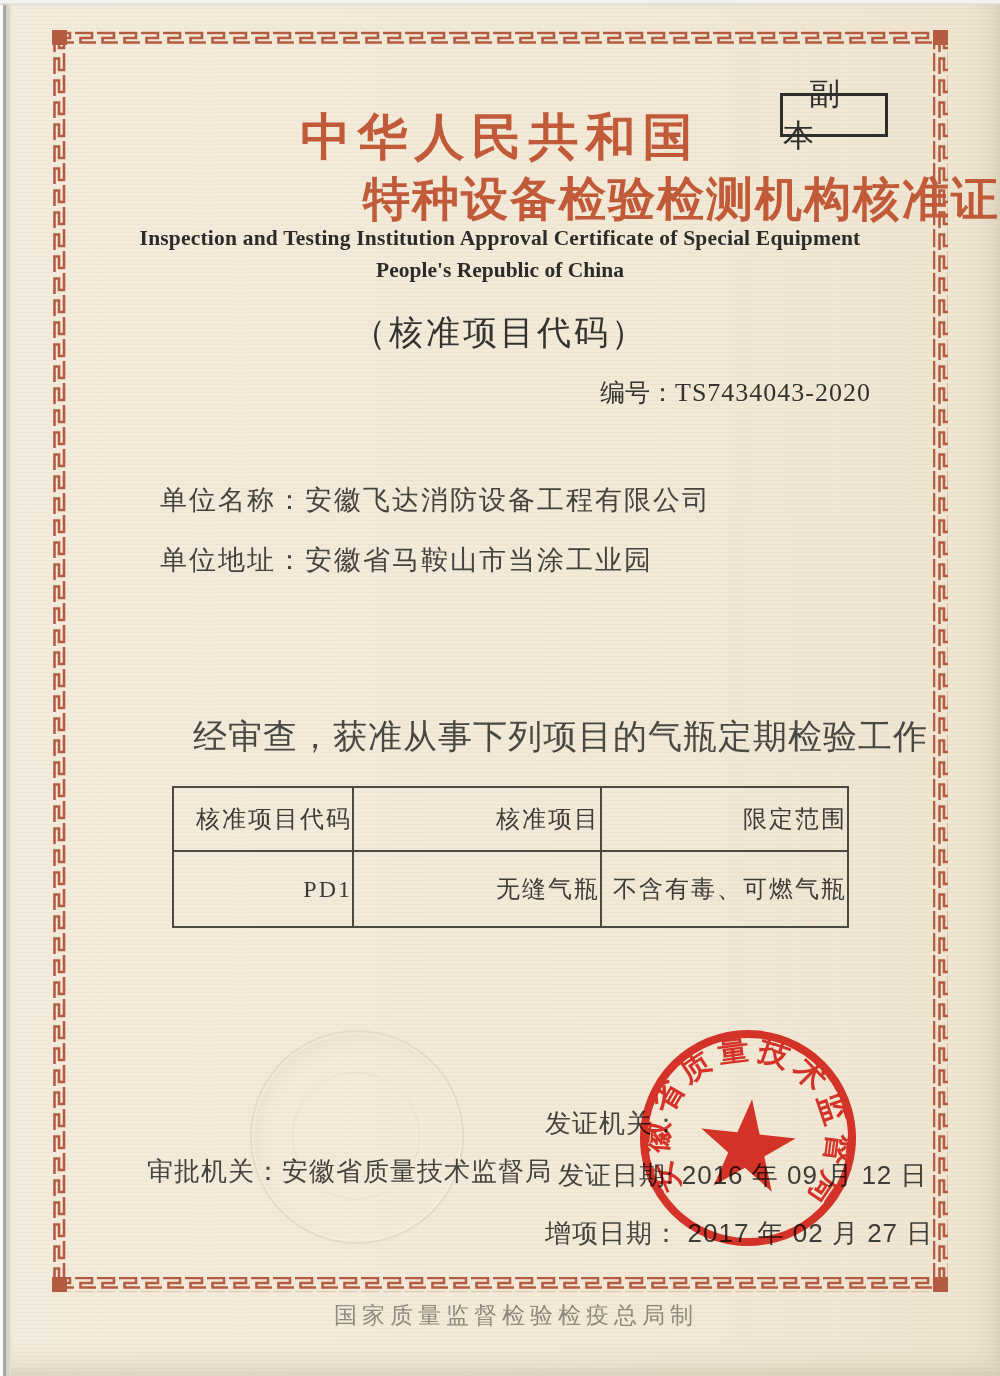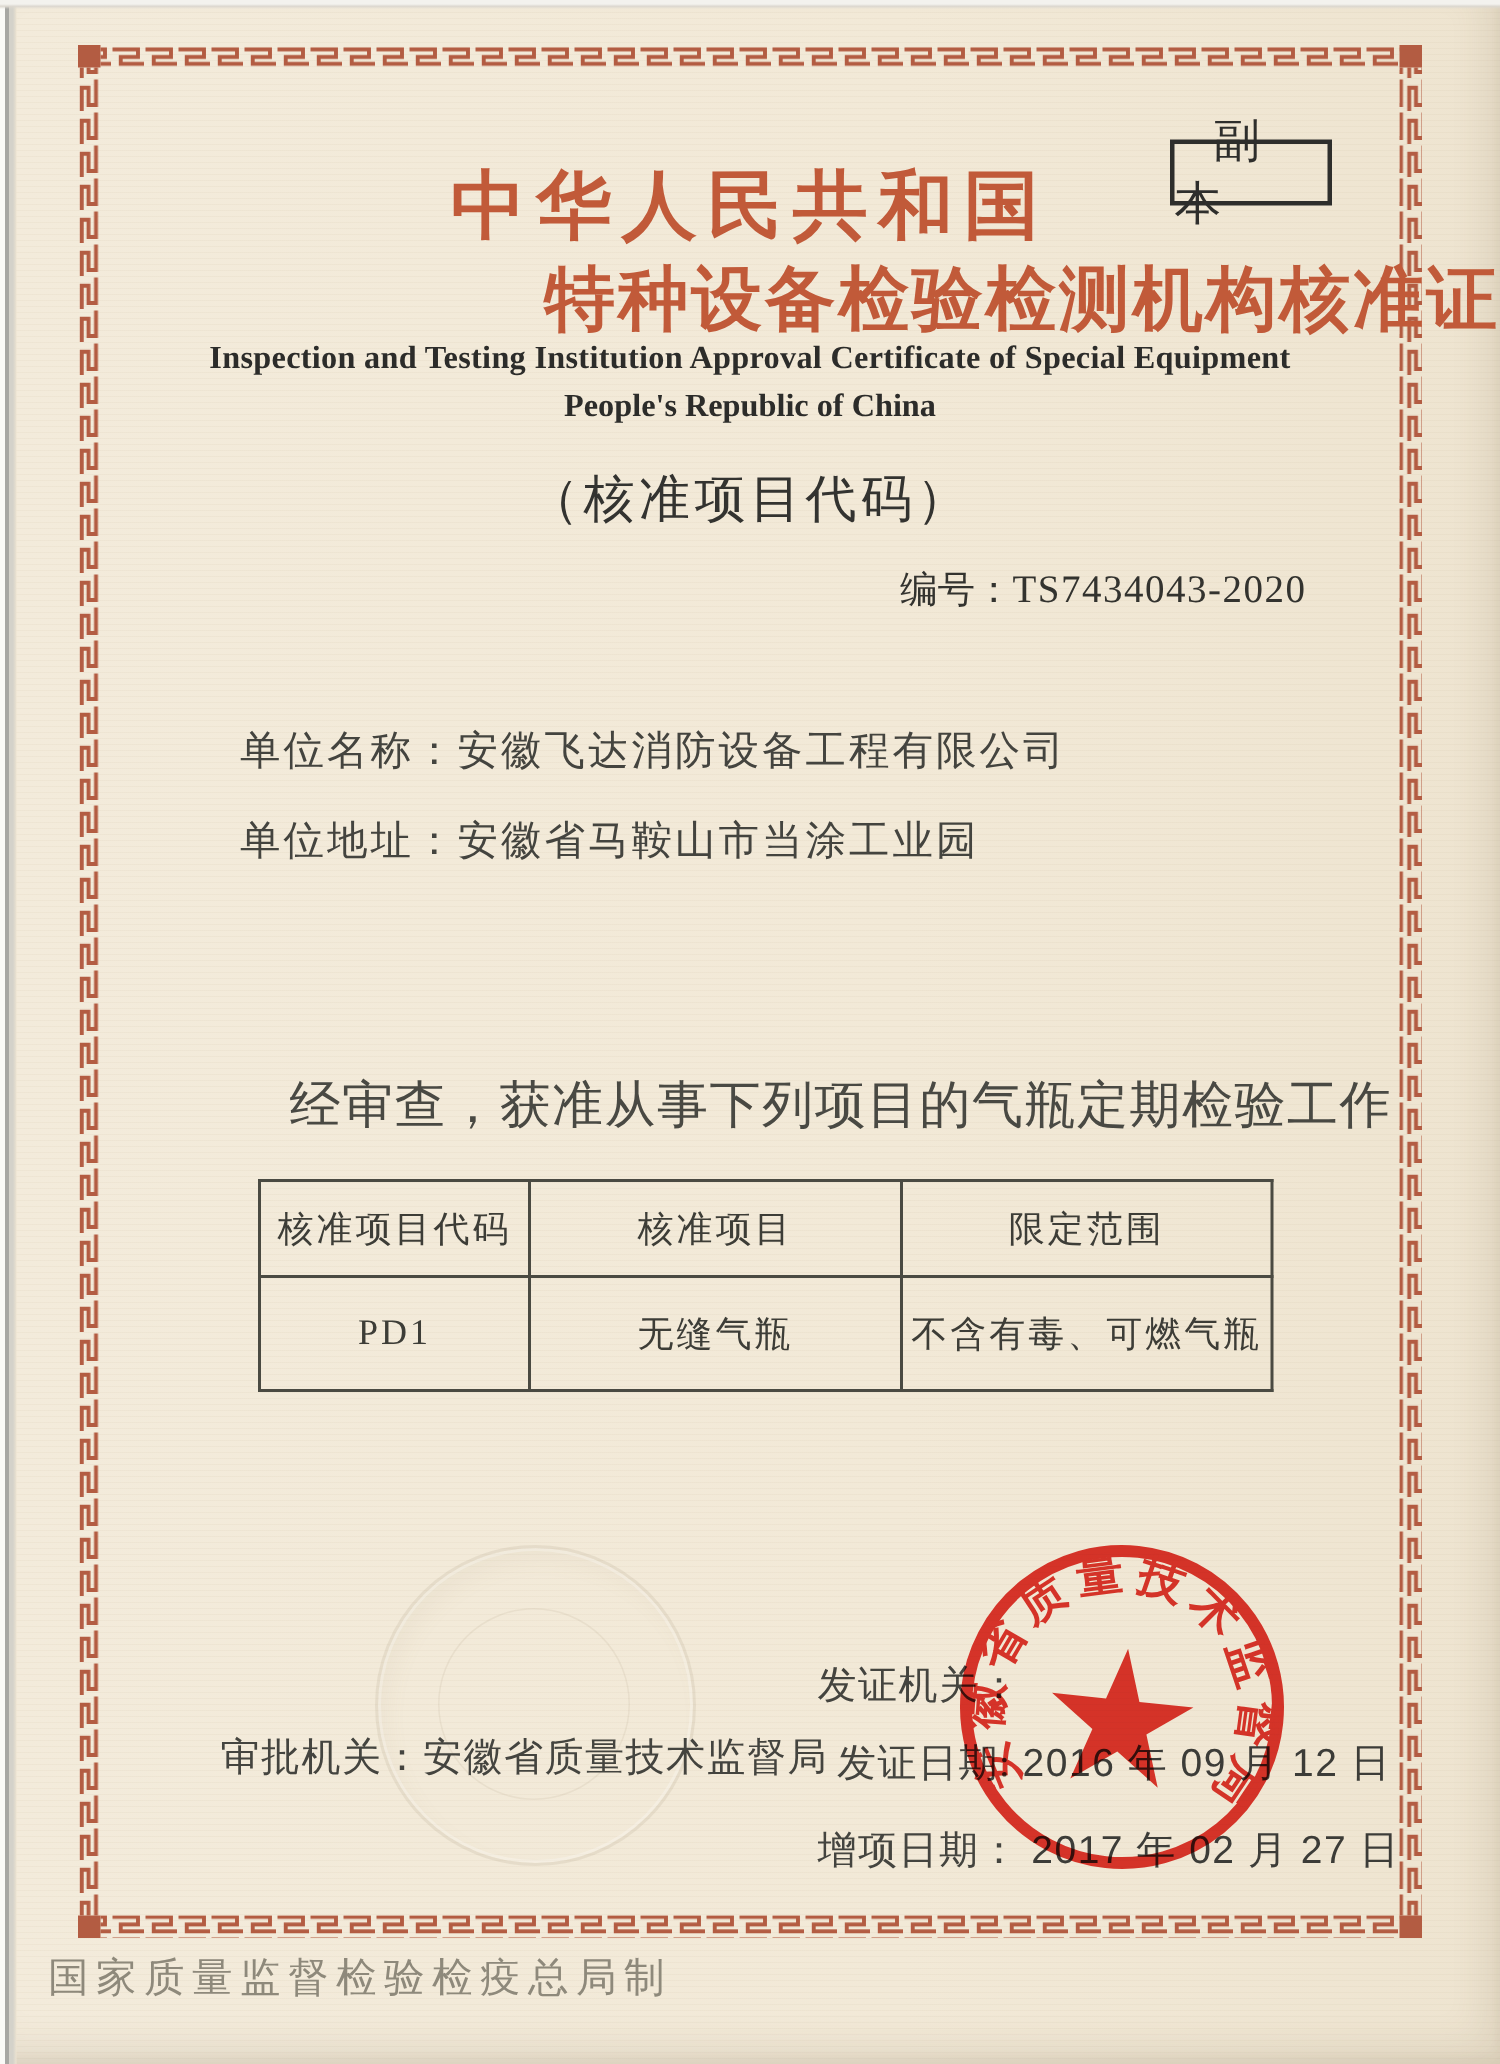--- a/index.html
+++ b/index.html
@@ -42,35 +42,35 @@
   .cert-no .num{font-size:26px;letter-spacing:1px;}
   .info-line{left:160px;color:#44443f;font-size:27px;letter-spacing:2px;}
   .info-name{top:482px;}
   .info-addr{top:542px;}
   .statement{left:193px;top:714px;color:#494943;font-size:34px;letter-spacing:1px;}
   table.approval{
     position:absolute;left:172px;top:786px;border-collapse:collapse;
     color:#3d3d37;font-size:24px;table-layout:fixed;
   }
   table.approval td,table.approval th{
-    border:2px solid #4a4a42;text-align:center;vertical-align:middle;
+    border:2px solid #4a4a42;text-align:right;vertical-align:middle;
     font-weight:normal;letter-spacing:2px;padding:0;
   }
   table.approval th{height:62px;}
   table.approval td{height:74px;}
   .c1{width:178px;}.c2{width:246px;}.c3{width:245px;}
   .fld{color:#44443f;font-size:26px;letter-spacing:1px;white-space:nowrap;}
   .fld .val-digits{font-family:"Liberation Sans",sans-serif;font-size:26px;color:#3c3c38;letter-spacing:1px;}
   .approval-org{left:147px;top:1110px;margin-top:44px;}
   .valid-until{left:147px;top:1162px;}
   .issue-org{left:545px;top:1106px;}
   .issue-date{left:558px;top:1158px;}
   .addition-date{left:545px;top:1216px;}
-  .footer-note{left:0;right:0;top:1300px;text-align:left;
-    color:#8e897b;font-size:27px;letter-spacing:5px;margin-left:32px;}
+  .footer-note{left:0;right:0;top:1300px;text-align:center;
+    color:#8e897b;font-size:23px;letter-spacing:5px;margin-left:32px;}
   .seal{left:633px;top:1023px;width:230px;height:230px;
     mix-blend-mode:multiply;opacity:0.92;transform:rotate(6deg);}
   .emboss{left:250px;top:1030px;width:210px;height:210px;border-radius:50%;
     border:2px solid rgba(150,130,100,0.13);
     box-shadow:inset 0 0 0 2px rgba(255,255,255,0.25), inset 6px 8px 14px rgba(150,130,100,0.06);}
   .emboss2{left:292px;top:1072px;width:126px;height:126px;border-radius:50%;
     border:1px solid rgba(150,130,100,0.10);}
 </style>
 </head>
 <body>

